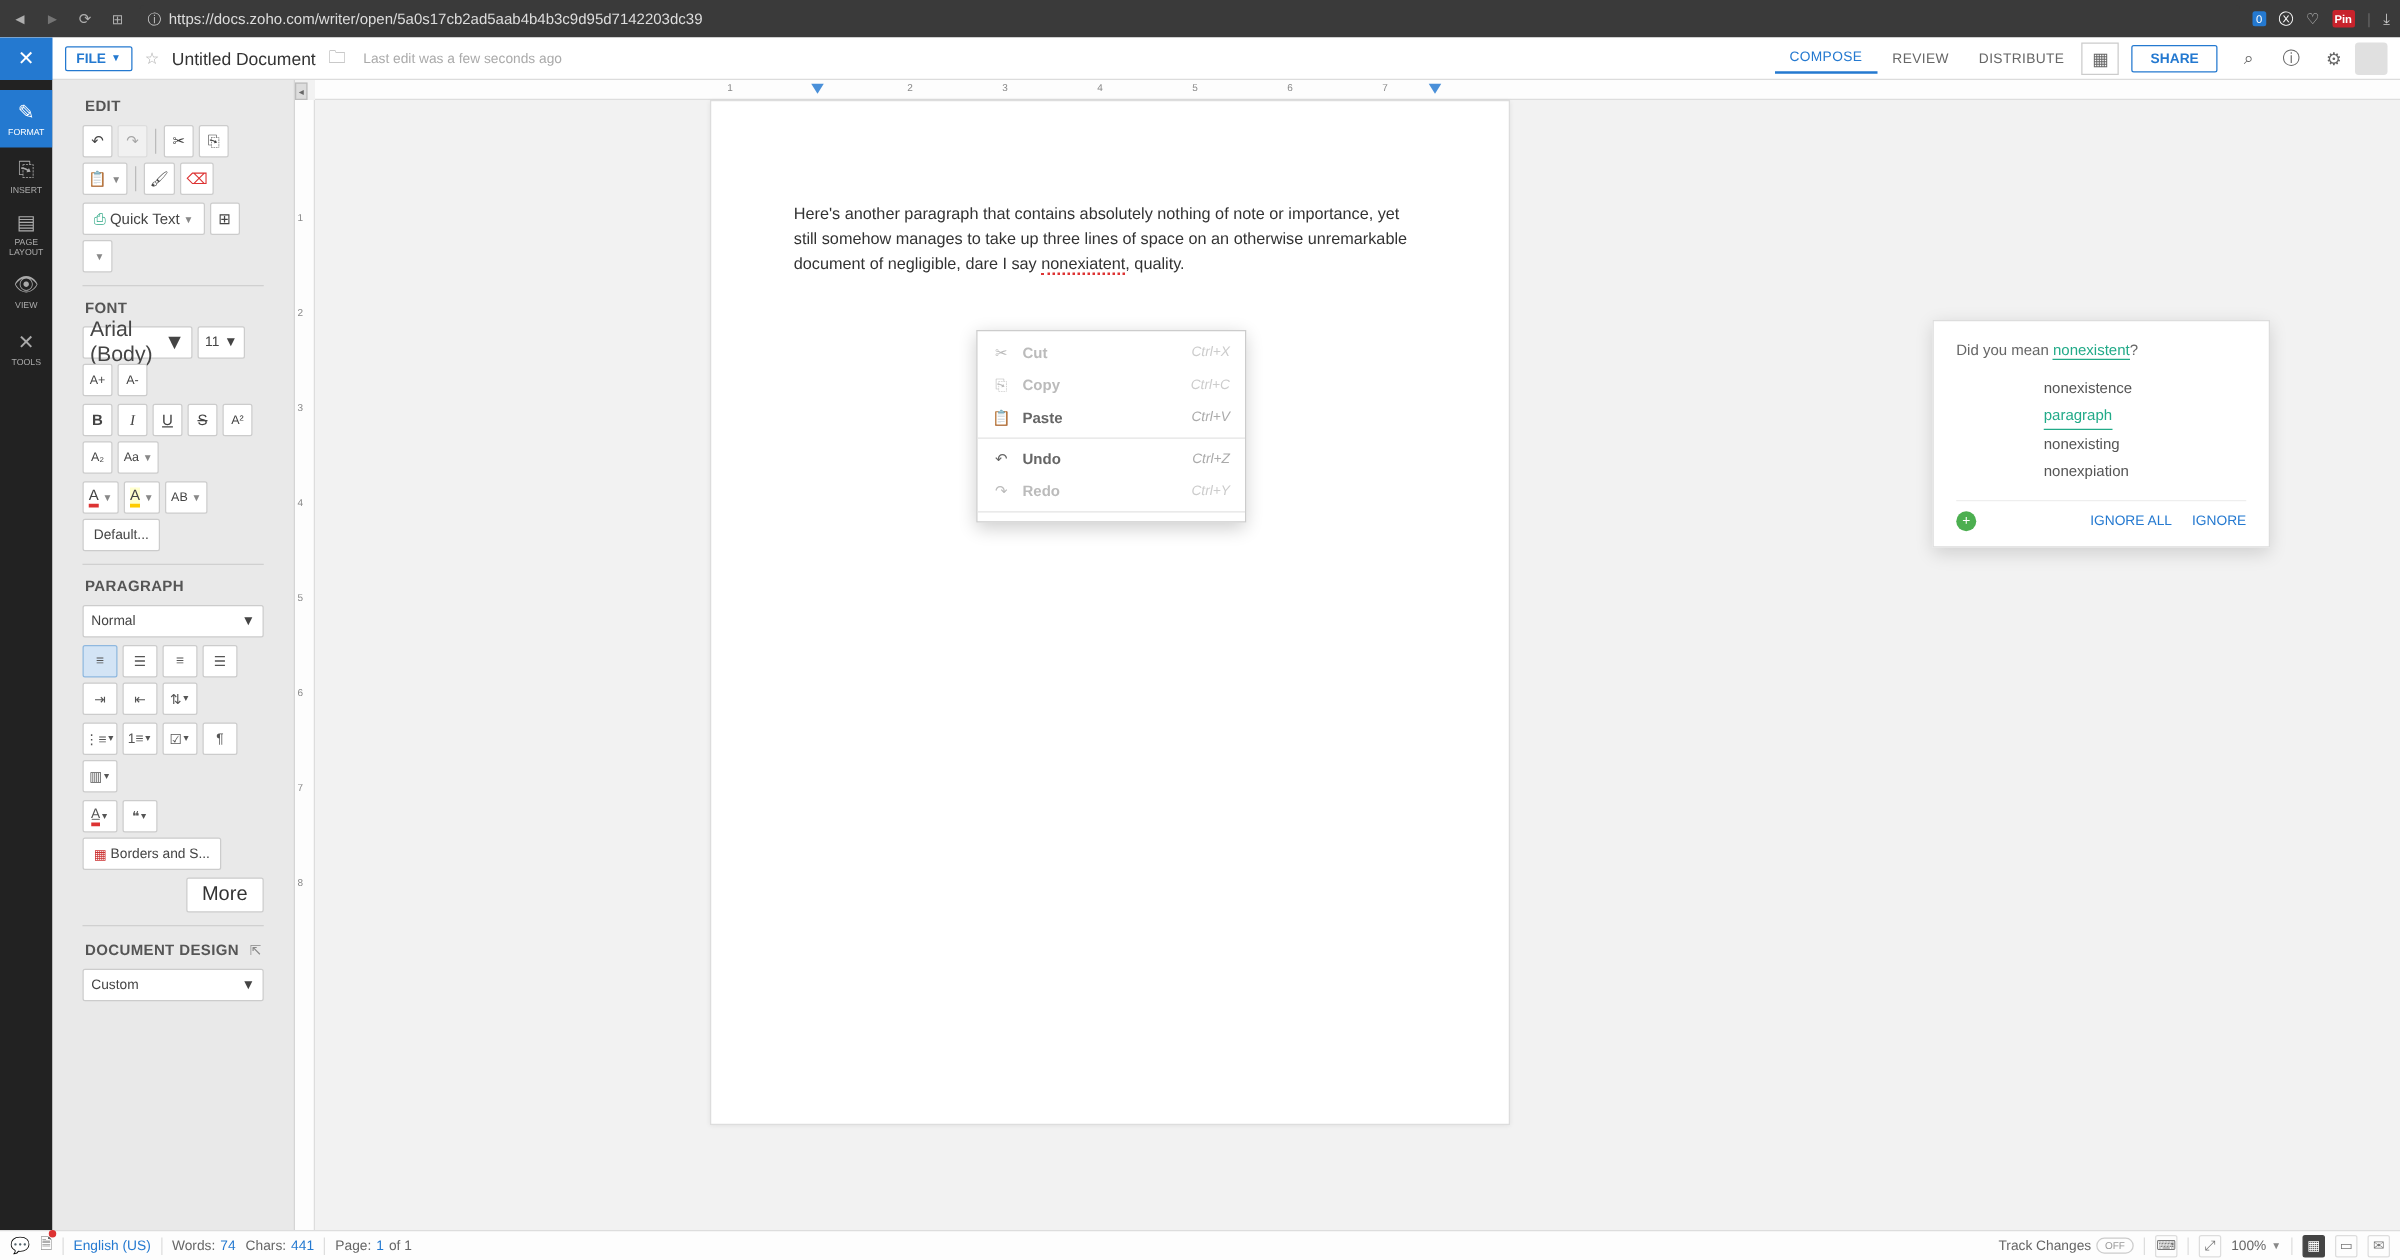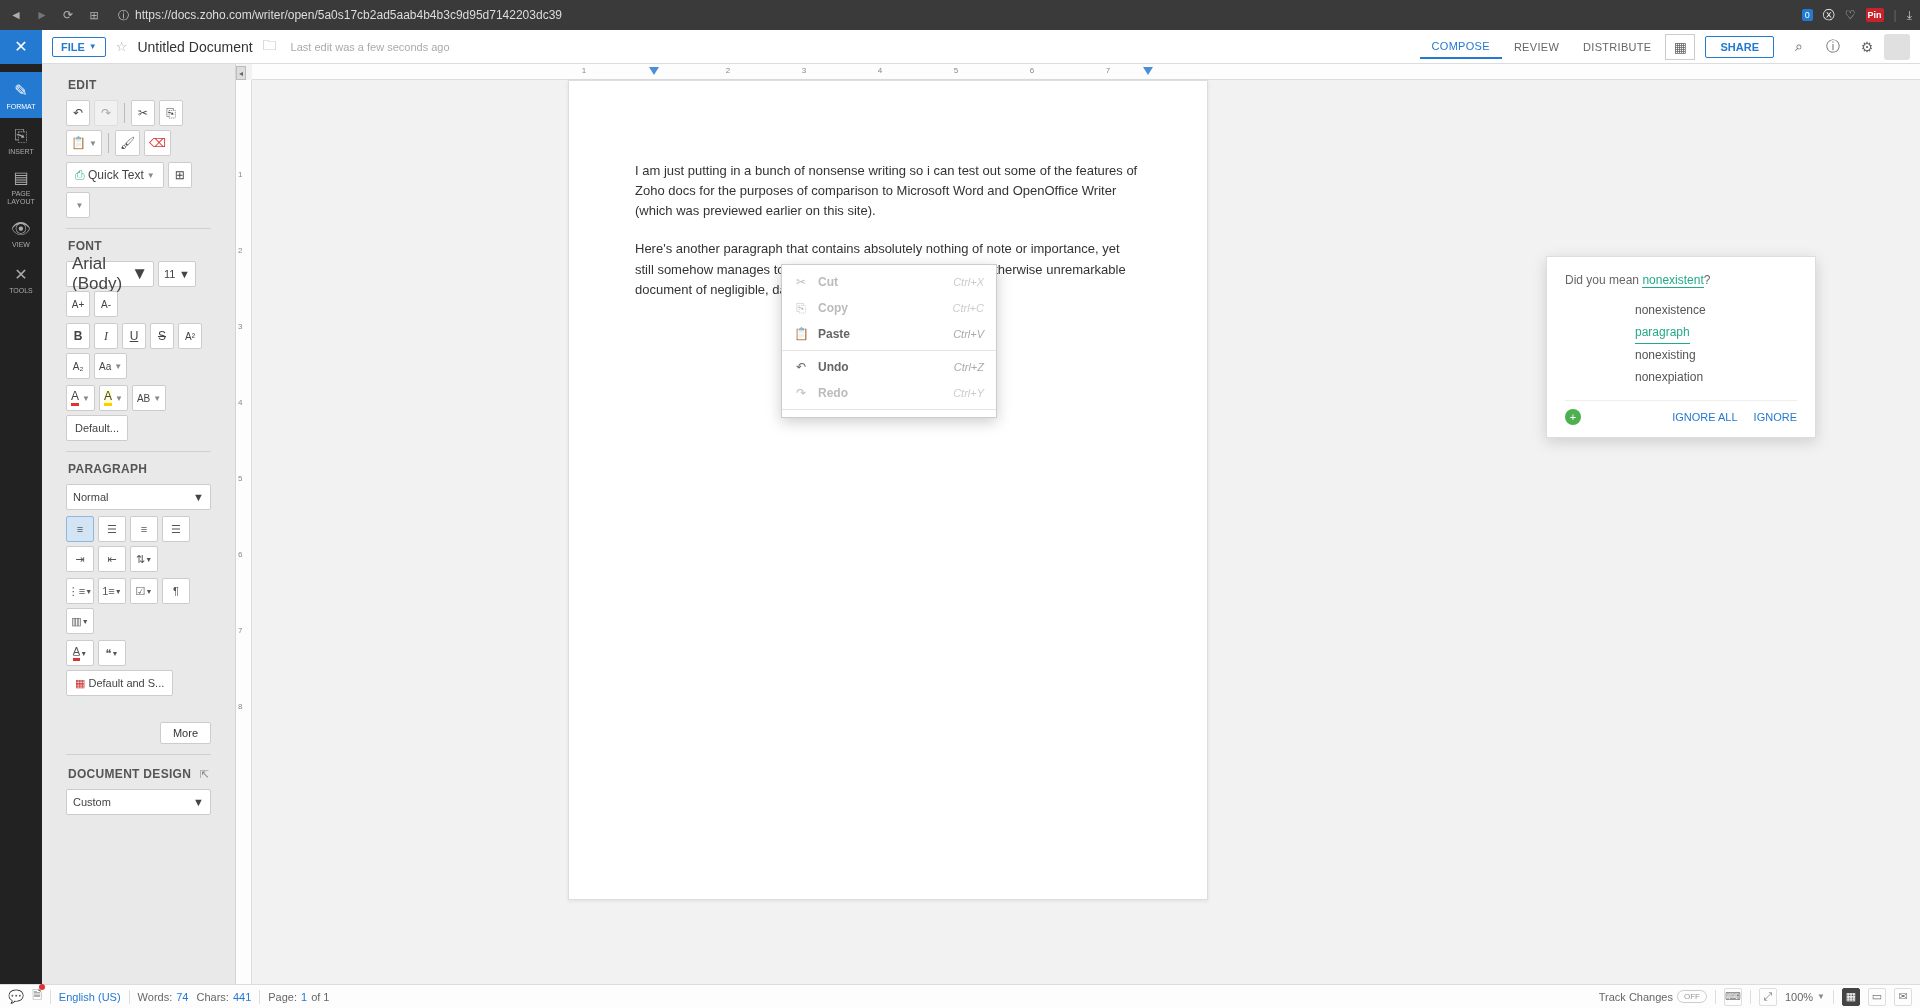--- a/index.html
+++ b/index.html
@@ -45,21 +45,21 @@
 .sb-row { display: flex; gap: 4px; margin-bottom: 6px; flex-wrap: wrap; }
 .tool-btn { background: #fff; border: 1px solid #ccc; min-width: 24px; height: 26px; display: flex; align-items: center; justify-content: center; font-size: 12px; color: #444; cursor: pointer; border-radius: 2px; padding: 0 4px; }
 .tool-btn.wide { padding: 0 8px; }
 .tool-btn .caret { font-size: 8px; margin-left: 3px; color: #888; }
 .tool-sep { width: 1px; background: #bbb; margin: 3px 2px; }
 .font-select { background: #fff; border: 1px solid #ccc; height: 26px; width: 88px; padding: 0 5px; font-size: 17px; display: flex; align-items: center; justify-content: space-between; border-radius: 2px; color: #444; }
 .size-select { background: #fff; border: 1px solid #ccc; height: 26px; width: 38px; padding: 0 5px; font-size: 11px; display: flex; align-items: center; justify-content: space-between; border-radius: 2px; color: #444; }
 .para-select { background: #fff; border: 1px solid #ccc; height: 26px; width: 100%; padding: 0 6px; font-size: 11px; display: flex; align-items: center; justify-content: space-between; border-radius: 2px; color: #444; }
 .align-btn { background: #fff; border: 1px solid #ccc; width: 28px; height: 26px; display: flex; align-items: center; justify-content: center; border-radius: 2px; cursor: pointer; font-size: 11px; color: #555; }
 .align-btn.active { background: #d3e4f5; border-color: #8fb8df; }
-.more-btn { background: #fff; border: 1px solid #ccc; padding: 4px 12px; font-size: 11px; border-radius: 2px; margin-left: auto; cursor: pointer; margin-top: 20px; }
+.more-btn { background: #fff; border: 1px solid #ccc; padding: 4px 12px; font-size: 16px; border-radius: 2px; margin-left: auto; cursor: pointer; }
 .docdesign-header { display: flex; justify-content: space-between; align-items: center; margin: 12px 2px 8px; }
 .popout-icon { font-size: 11px; color: #888; cursor: pointer; }
 .bold-b { font-weight: bold; }
 .italic-i { font-style: italic; font-family: Georgia, serif; }
 .under-u { text-decoration: underline; }
 .strike-s { text-decoration: line-through; }
 hr.sb-div { border: none; border-top: 1px solid #d0d0d0; margin: 10px 0; }
 .color-underline-red { border-bottom: 3px solid #d33; display: inline-block; padding-bottom: 1px; line-height: 1; }
 .color-underline-yellow { border-bottom: 3px solid #fc0; display: inline-block; padding-bottom: 1px; line-height: 1; background: #ffffcc; }
 
@@ -273,21 +273,21 @@
       <div class="align-btn">☑<span class="caret" style="font-size:7px">▼</span></div>
       <div class="align-btn">¶</div>
       <div class="align-btn">▥<span class="caret" style="font-size:7px">▼</span></div>
     </div>
     <div class="sb-row">
       <div class="align-btn">
           <span class="color-underline-red">A̲</span>
           <span class="caret" style="font-size:7px">▼</span>
         </div>
       <div class="align-btn">❝<span class="caret" style="font-size:7px">▼</span></div>
-      <div class="tool-btn wide" style="font-size:11px"><span style="color:#c33">▦</span>&nbsp;<span>Default and S...</span></div>
+      <div class="tool-btn wide" style="font-size:11px"><span style="color:#c33">▦</span>&nbsp;<span>Borders and S...</span></div>
     </div>
     <div class="sb-row">
       <div class="more-btn">More</div>
     </div>
 
     <hr class="sb-div">
     <div class="docdesign-header">
       <div class="sb-section-title" style="margin:0">DOCUMENT DESIGN</div>
       <span class="popout-icon">⇱</span>
     </div>
@@ -323,21 +323,20 @@
       <span class="tick-lbl" style="top:550px">7</span>
       <span class="tick-lbl" style="top:626px">8</span>
     </div>
 
     <div class="gutter-ctrls">
       <div class="gutter-btn">+</div>
       <div class="gutter-btn">≡</div>
     </div>
 
     <div class="page">
-      <p>I am just putting in a bunch of nonsense writing so i can test out some of the features of Zoho docs for the purposes of comparison to Microsoft Word and OpenOffice Writer (which was previewed earlier on this site).</p>
       <p>
         <span>Here's another paragraph that contains absolutely nothing of note or importance, yet still somehow manages to take up three lines of space on an otherwise unremarkable document of negligible, dare I say </span><span class="misspelled">nonexiatent</span><span>, quality.</span>
       </p>
     </div>
 
     <div class="ctx-menu">
       <div class="ctx-item disabled">
         <span class="ci-icon">✂</span>
         <span class="ci-label">Cut</span>
         <span class="ci-short">Ctrl+X</span>

